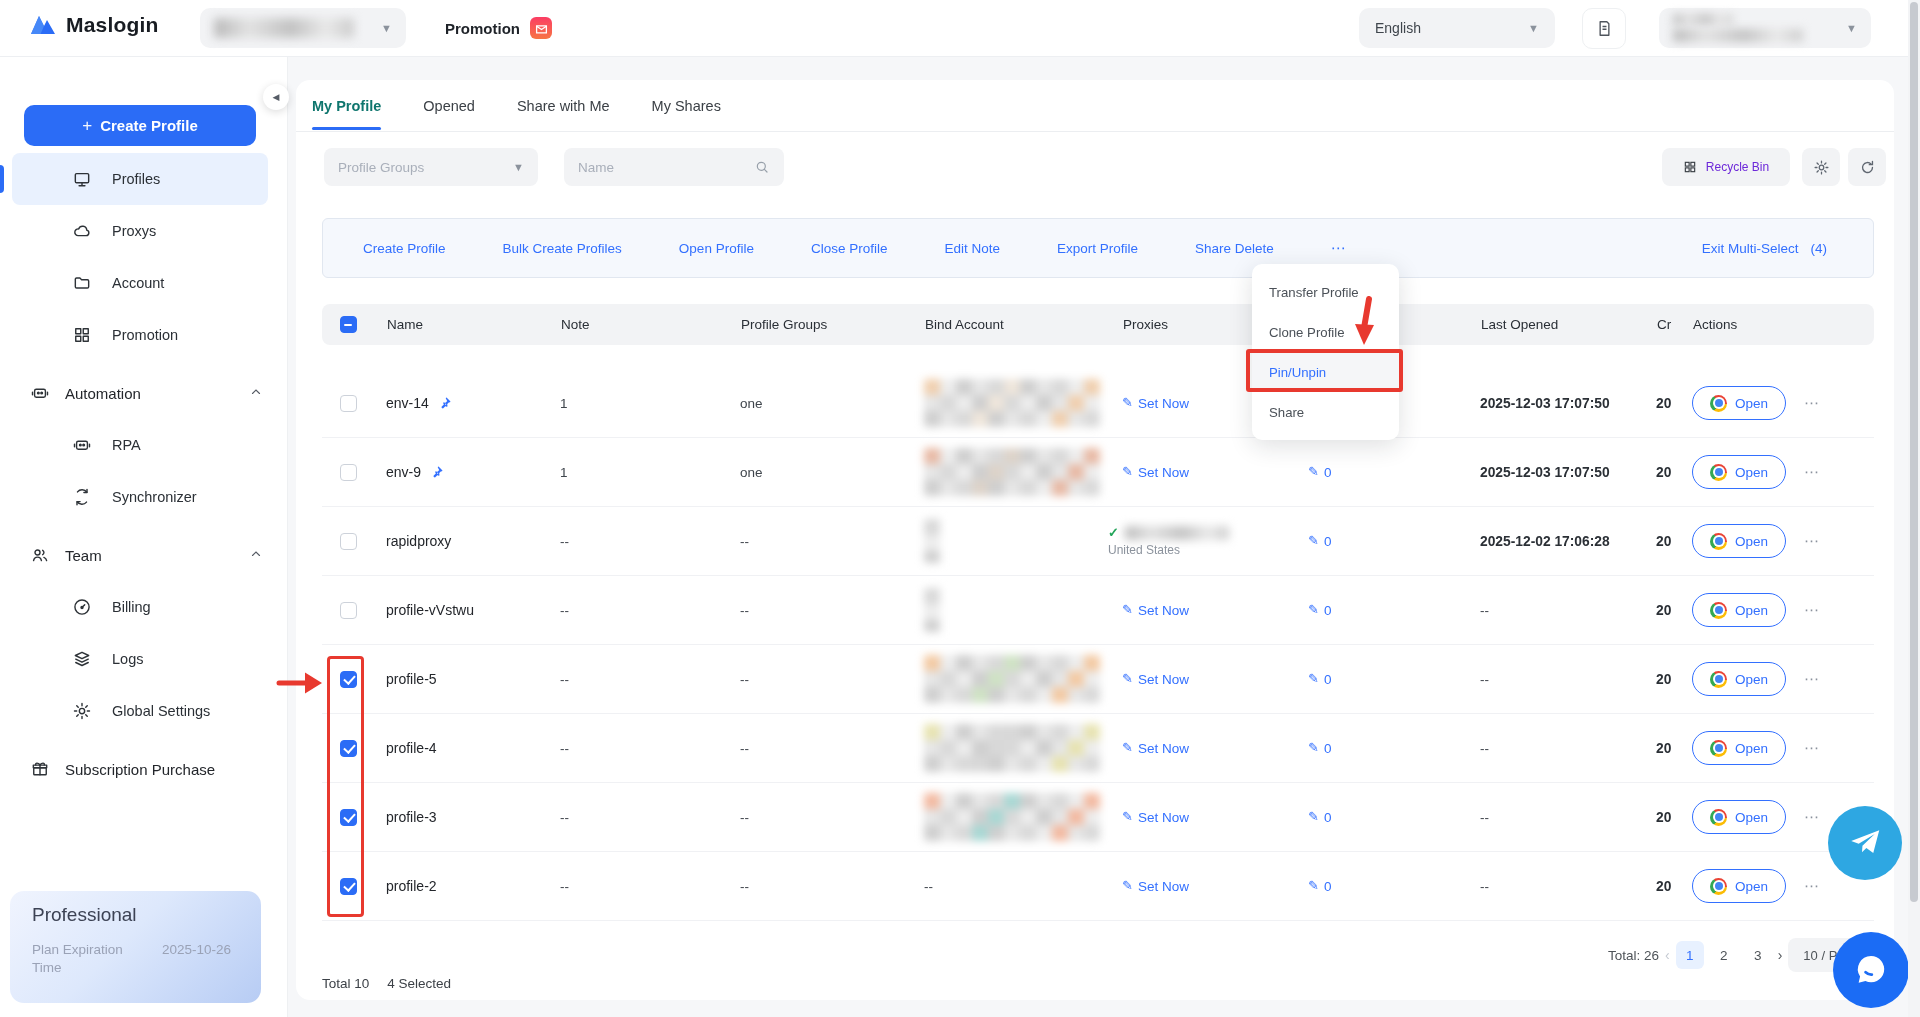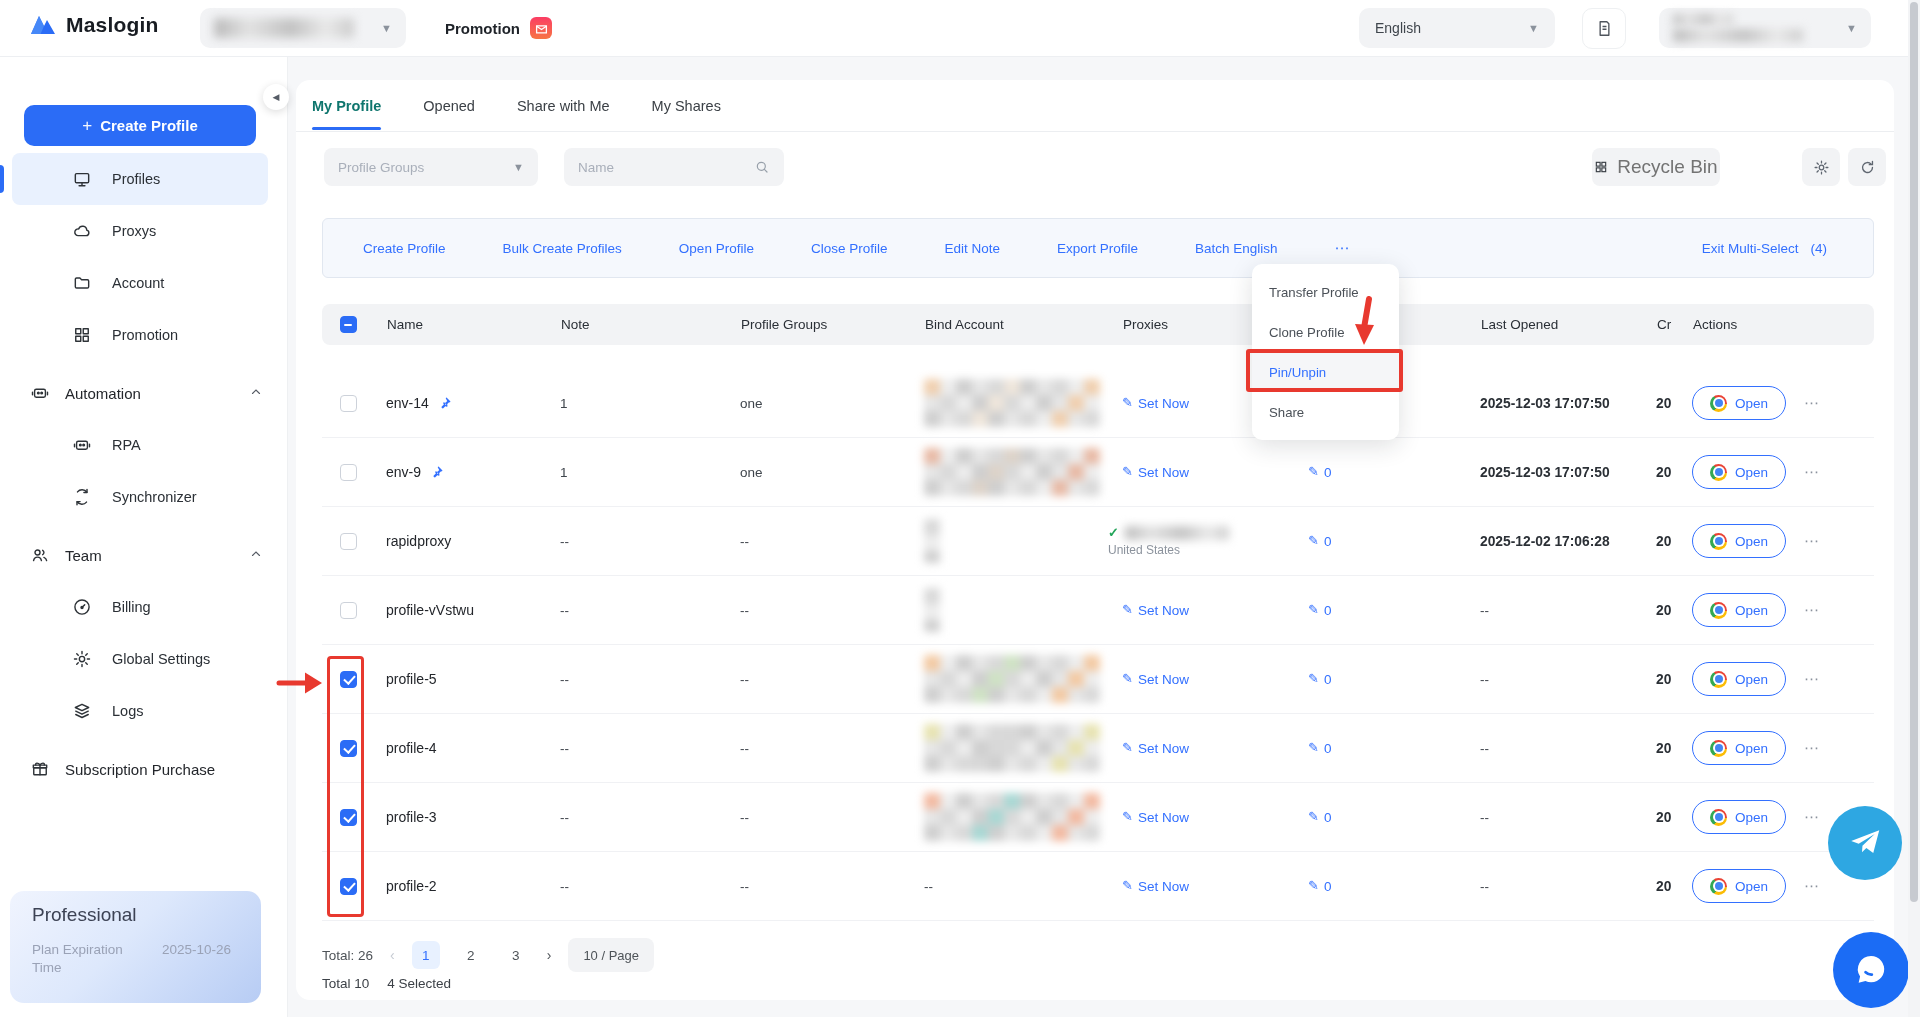--- a/index.html
+++ b/index.html
@@ -45,21 +45,21 @@
   .card{position:absolute;left:296px;top:80px;width:1598px;height:920px;background:#fff;border-radius:14px;z-index:10}
   .tabs{position:absolute;left:16px;top:18px;display:flex;gap:42px}
   .tab{font-size:14.5px;color:#3b4046;padding-bottom:16px;position:relative;cursor:pointer}
   .tab.active{color:#0f766e;font-weight:700}
   .tab.active::after{content:"";position:absolute;left:0;right:0;bottom:0;height:3px;background:#2b6cf6;border-radius:2px}
   .tabs-border{position:absolute;left:0;top:51px;width:1598px;height:1px;background:#eceef1}
   .filter-pill{position:absolute;top:68px;height:38px;background:#f2f3f5;border-radius:8px;display:flex;align-items:center;padding:0 14px;justify-content:space-between;font-size:13.5px;color:#a9afba;cursor:pointer}
   .pg-pill{left:28px;width:214px}
   .name-pill{left:268px;width:220px}
   .right-btn{position:absolute;top:68px;height:38px;background:#f2f3f5;border-radius:8px;display:flex;align-items:center;justify-content:center;gap:9px;cursor:pointer}
-  .recycle-btn{left:1296px;width:128px;font-size:19px;color:#737373}
+  .recycle-btn{left:1366px;width:128px;font-size:12px;color:#6d28d9}
   .sq-btn{width:38px}
   .gear-btn{left:1506px}
   .refresh-btn{left:1552px}
 
   .action-bar{position:absolute;left:26px;top:138px;width:1552px;height:60px;background:#f5f8fd;border:1px solid #e1e7f0;border-radius:6px;display:flex;align-items:center;padding:0 46px 0 40px}
   .ab-links{display:flex;gap:57px;align-items:center}
   .ab-link{font-size:13.5px;color:#3370ff;cursor:pointer;white-space:nowrap}
   .ab-more{font-size:15px;color:#3370ff;cursor:pointer;letter-spacing:1px}
   .ab-exit{margin-left:auto;display:flex;gap:12px;font-size:13.5px;color:#3370ff;cursor:pointer}
 
@@ -84,21 +84,21 @@
   .cb.checked::after{content:"";position:absolute;left:4.5px;top:1.5px;width:5px;height:9px;border:solid #fff;border-width:0 2px 2px 0;transform:rotate(42deg)}
   .cb.ind{background:#2b6cf6;border-color:#2b6cf6}
   .cb.ind::after{content:"";position:absolute;left:3px;top:6.5px;width:8px;height:2.5px;background:#fff;border-radius:1px}
   .open-btn{display:inline-flex;align-items:center;gap:8px;height:34px;padding:0 17px;border:1px solid #3370ff;border-radius:17px;background:#fff;color:#3370ff;font-size:13.5px;font-weight:500;cursor:pointer;font-family:inherit}
   .chrome{width:17px;height:17px;border-radius:50%;background:conic-gradient(from -30deg,#ea4335 0 120deg,#fbbc05 120deg 240deg,#34a853 240deg 360deg);position:relative;flex:0 0 auto}
   .chrome::after{content:"";position:absolute;inset:4.5px;border-radius:50%;background:#4285f4;box-shadow:0 0 0 2px #fff}
   .row-more{margin-left:18px;color:#8a919c;font-size:15px;letter-spacing:1px;cursor:pointer}
   .mosaic{display:flex;flex-wrap:wrap;filter:blur(4px);border-radius:3px;overflow:hidden}
   .mosaic span{width:16px;height:16px;display:block}
 
-  .pager{position:absolute;left:26px;top:858px;width:1552px;display:flex;align-items:center;justify-content:flex-start;gap:17px;font-size:13.5px;color:#4e5358}
+  .pager{position:absolute;left:26px;top:858px;width:1552px;display:flex;align-items:center;justify-content:flex-end;gap:6px;font-size:13.5px;color:#4e5358}
   .pg-num{width:28px;height:28px;display:flex;align-items:center;justify-content:center;border-radius:6px;cursor:pointer}
   .pg-num.active{background:#e8f1ff;color:#3370ff}
   .pg-arrow{color:#4e5358;cursor:pointer;font-size:14px}
   .pg-arrow.disabled{color:#c5cad2}
   .size-pill{height:34px;background:#f2f3f5;border-radius:8px;display:flex;align-items:center;padding:0 15px;font-size:13px;color:#4e5358;cursor:pointer}
   .card-foot{position:absolute;left:26px;top:896px;display:flex;gap:18px;font-size:13.5px;color:#3c4147}
 
   
   .ctx-menu{position:absolute;left:1252px;top:264px;width:147px;background:#fff;border-radius:10px;box-shadow:0 6px 24px rgba(31,35,41,.14);padding:8px 0;z-index:40}
   .ctx-item{height:40px;display:flex;align-items:center;padding-left:17px;font-size:13.2px;color:#4b5158;cursor:pointer}
@@ -265,34 +265,34 @@
               <circle cx="12" cy="12" r="8.5"></circle>
               <path d="M12 12.5l3.2-3.2"></path>
               <circle cx="12" cy="12.5" r="1.2" fill="#2e3338"></circle>
             </svg>
           </span>
           <span class="nav-item-label">Billing</span>
         </div>
         <div class="nav-item">
           <span class="ic">
             <svg width="20" height="20" viewBox="0 0 24 24" fill="none" stroke="#2e3338" stroke-width="1.7" stroke-linecap="round" stroke-linejoin="round">
+              <path d="M12 4l8 3.8-8 3.8-8-3.8z"></path>
+              <path d="M4.5 12.2L12 15.8l7.5-3.6M4.5 16.2L12 19.8l7.5-3.6"></path>
+            </svg>
+          </span>
+          <span class="nav-item-label">Logs</span>
+        </div>
+        <div class="nav-item">
+          <span class="ic">
+            <svg width="20" height="20" viewBox="0 0 24 24" fill="none" stroke="#2e3338" stroke-width="1.7" stroke-linecap="round" stroke-linejoin="round">
               <circle cx="12" cy="12" r="3.2"></circle>
               <path d="M12 3v2.6M12 18.4V21M3 12h2.6M18.4 12H21M5.7 5.7l1.8 1.8M16.5 16.5l1.8 1.8M18.3 5.7l-1.8 1.8M7.5 16.5l-1.8 1.8"></path>
             </svg>
           </span>
           <span class="nav-item-label">Global Settings</span>
-        </div>
-        <div class="nav-item">
-          <span class="ic">
-            <svg width="20" height="20" viewBox="0 0 24 24" fill="none" stroke="#2e3338" stroke-width="1.7" stroke-linecap="round" stroke-linejoin="round">
-              <path d="M12 4l8 3.8-8 3.8-8-3.8z"></path>
-              <path d="M4.5 12.2L12 15.8l7.5-3.6M4.5 16.2L12 19.8l7.5-3.6"></path>
-            </svg>
-          </span>
-          <span class="nav-item-label">Logs</span>
         </div>
         <div class="gap6"></div>
         <div class="nav-head">
           <span class="ic">
             <svg width="20" height="20" viewBox="0 0 24 24" fill="none" stroke="#2e3338" stroke-width="1.7" stroke-linecap="round" stroke-linejoin="round">
               <rect x="4.5" y="10.5" width="15" height="8.5" rx="1"></rect>
               <path d="M4 7.3h16v3.2H4zM12 7.3V19"></path>
               <path d="M12 7.3c-1.7-3.2-6.2-3-5.1 0M12 7.3c1.7-3.2 6.2-3 5.1 0"></path>
             </svg>
           </span>
@@ -359,21 +359,21 @@
     </div>
 
     <div class="action-bar">
       <div class="ab-links">
           <span class="ab-link">Create Profile</span>
           <span class="ab-link">Bulk Create Profiles</span>
           <span class="ab-link">Open Profile</span>
           <span class="ab-link">Close Profile</span>
           <span class="ab-link">Edit Note</span>
           <span class="ab-link">Export Profile</span>
-          <span class="ab-link">Batch English</span>
+          <span class="ab-link">Share Delete</span>
           <span class="ab-more">⋯</span>
         </div>
       <div class="ab-exit">
         <span>Exit Multi-Select</span>
         <span>(4)</span>
       </div>
     </div>
 
     <div class="thead">
       <div class="c0">

